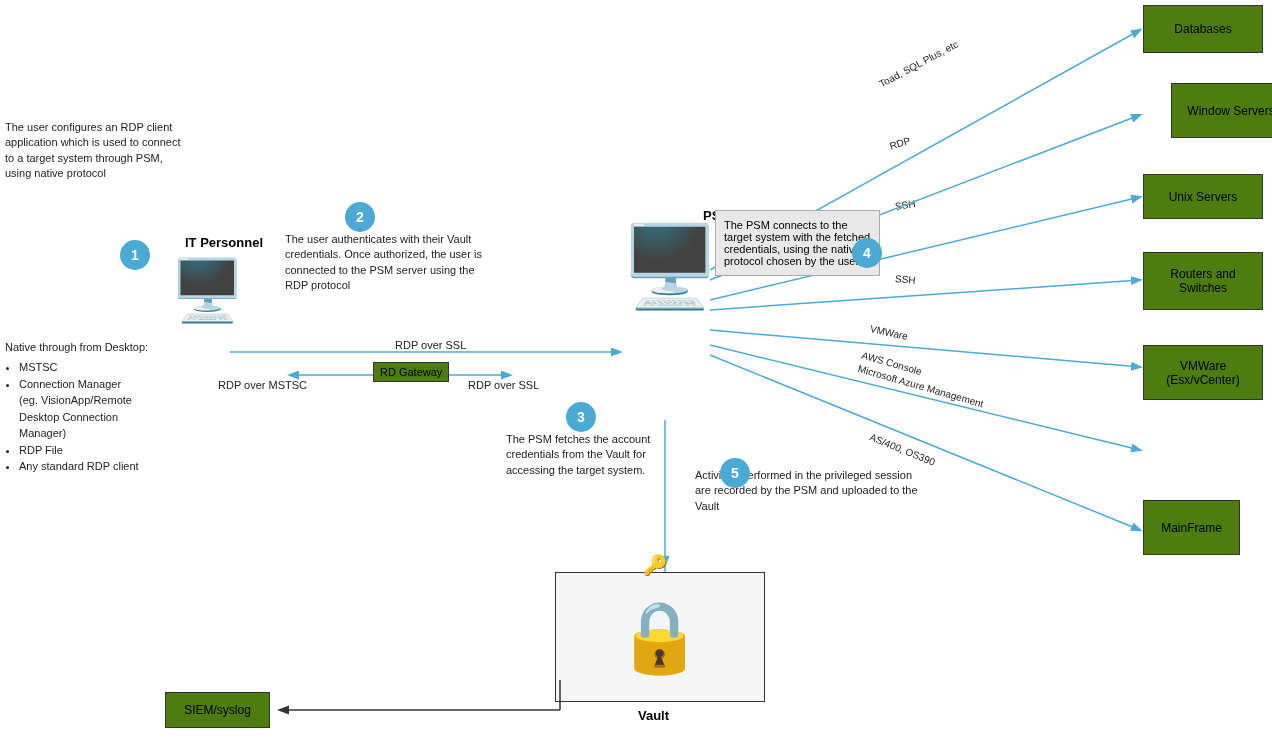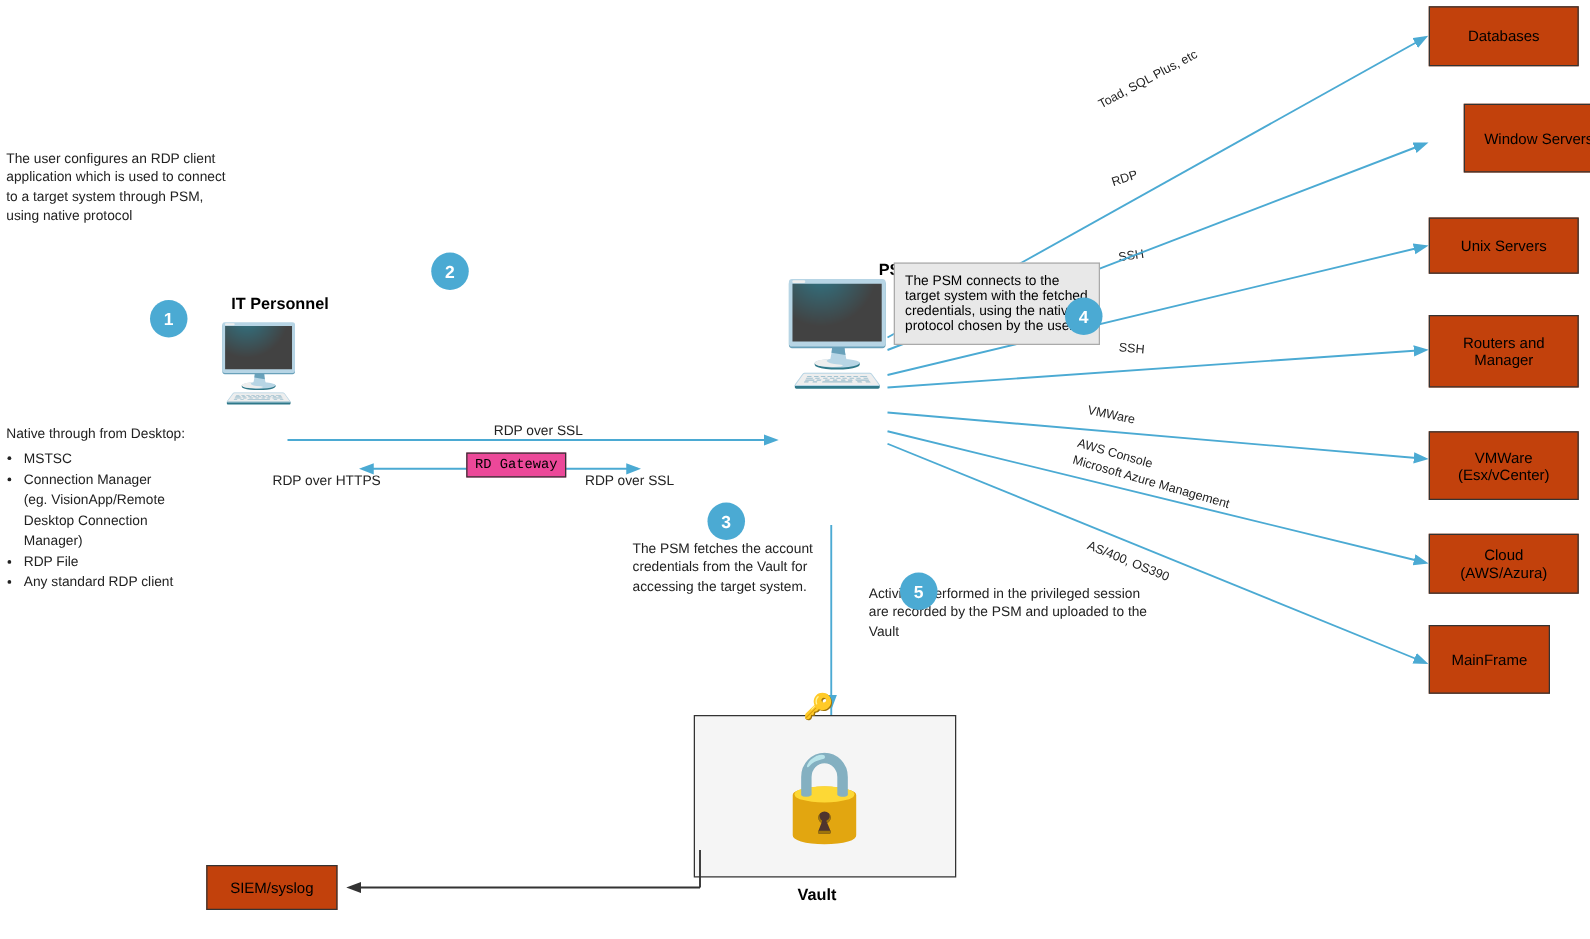--- a/index.html
+++ b/index.html
@@ -33,21 +33,21 @@
       display: flex;
       align-items: center;
       justify-content: center;
       font-size: 14px;
       font-weight: bold;
       z-index: 10;
     }
     .target-box {
       position: absolute;
       border: 1.5px solid #333;
-      background: #c2410c;
+      background: #4d7c0f;
       display: flex;
       align-items: center;
       justify-content: center;
       text-align: center;
       font-size: 12px;
       padding: 5px;
     }
     svg#arrows {
       position: absolute;
       top: 0; left: 0;
@@ -147,30 +147,33 @@
       <li>Connection Manager<br>(eg. VisionApp/Remote<br>Desktop Connection<br>Manager)</li>
       <li>RDP File</li>
       <li>Any standard RDP client</li>
     </ul>
   </div>
 
   <div class="step-circle" style="left:345px; top:202px;">
     <span>2</span>
   </div>
 
+  <div class="label-text" style="left:285px; top:232px; width:200px;">
+    <span>The user authenticates with their Vault credentials. Once authorized, the user is connected to the PSM server using the RDP protocol</span>
+  </div>
 
   <div class="label-text" style="left:395px; top:338px;">
     <span>RDP over SSL</span>
   </div>
 
   <div class="label-text" style="left:218px; top:378px;">
-    <span>RDP over HTTPS</span>
-  </div>
-
-  <div style="position:absolute; left:373px; top:362px; border:1.5px solid #333; padding:3px 6px; font-size:11px; background:#ec4899; z-index:5;font-family:Liberation Mono, monospace;">
+    <span>RDP over MSTSC</span>
+  </div>
+
+  <div style="position:absolute; left:373px; top:362px; border:1.5px solid #333; padding:3px 6px; font-size:11px; background:#4d7c0f; z-index:5;">
     <span>RD Gateway</span>
   </div>
 
   <div class="label-text" style="left:468px; top:378px;">
     <span>RDP over SSL</span>
   </div>
 
   <div style="position:absolute; left:620px; top:220px; font-size:80px; z-index:2;">🖥️</div>
 
   <div class="psm-label" style="left:655px; top:208px;">
@@ -221,30 +224,27 @@
 
   <div class="target-box" style="left:1171px; top:83px; width:120px; height:55px;">
     Window Servers
   </div>
 
   <div class="target-box" style="left:1143px; top:174px; width:120px; height:45px;">
     <span>Unix Servers</span>
   </div>
 
   <div class="target-box" style="left:1143px; top:252px; width:120px; height:58px;">
-    Routers and Manager
+    Routers and Switches
   </div>
 
   <div class="target-box" style="left:1143px; top:345px; width:120px; height:55px;">
     VMWare<br>(Esx/vCenter)
   </div>
 
-  <div class="target-box" style="left:1143px; top:427px; width:120px; height:48px;">
-    Cloud<br>(AWS/Azura)
-  </div>
 
   <div class="target-box" style="left:1143px; top:500px; width:97px; height:55px;">
     MainFrame
   </div>
 
   <div class="label-text" style="left:880px; top:78px; transform: rotate(-28deg); transform-origin: left center; font-size:10px;">Toad, SQL Plus, etc</div>
 
   <div class="label-text" style="left:890px; top:140px; transform: rotate(-18deg); transform-origin: left center; font-size:10px;">RDP</div>
 
   <div class="label-text" style="left:895px; top:200px; transform: rotate(-8deg); transform-origin: left center; font-size:10px;">SSH</div>

